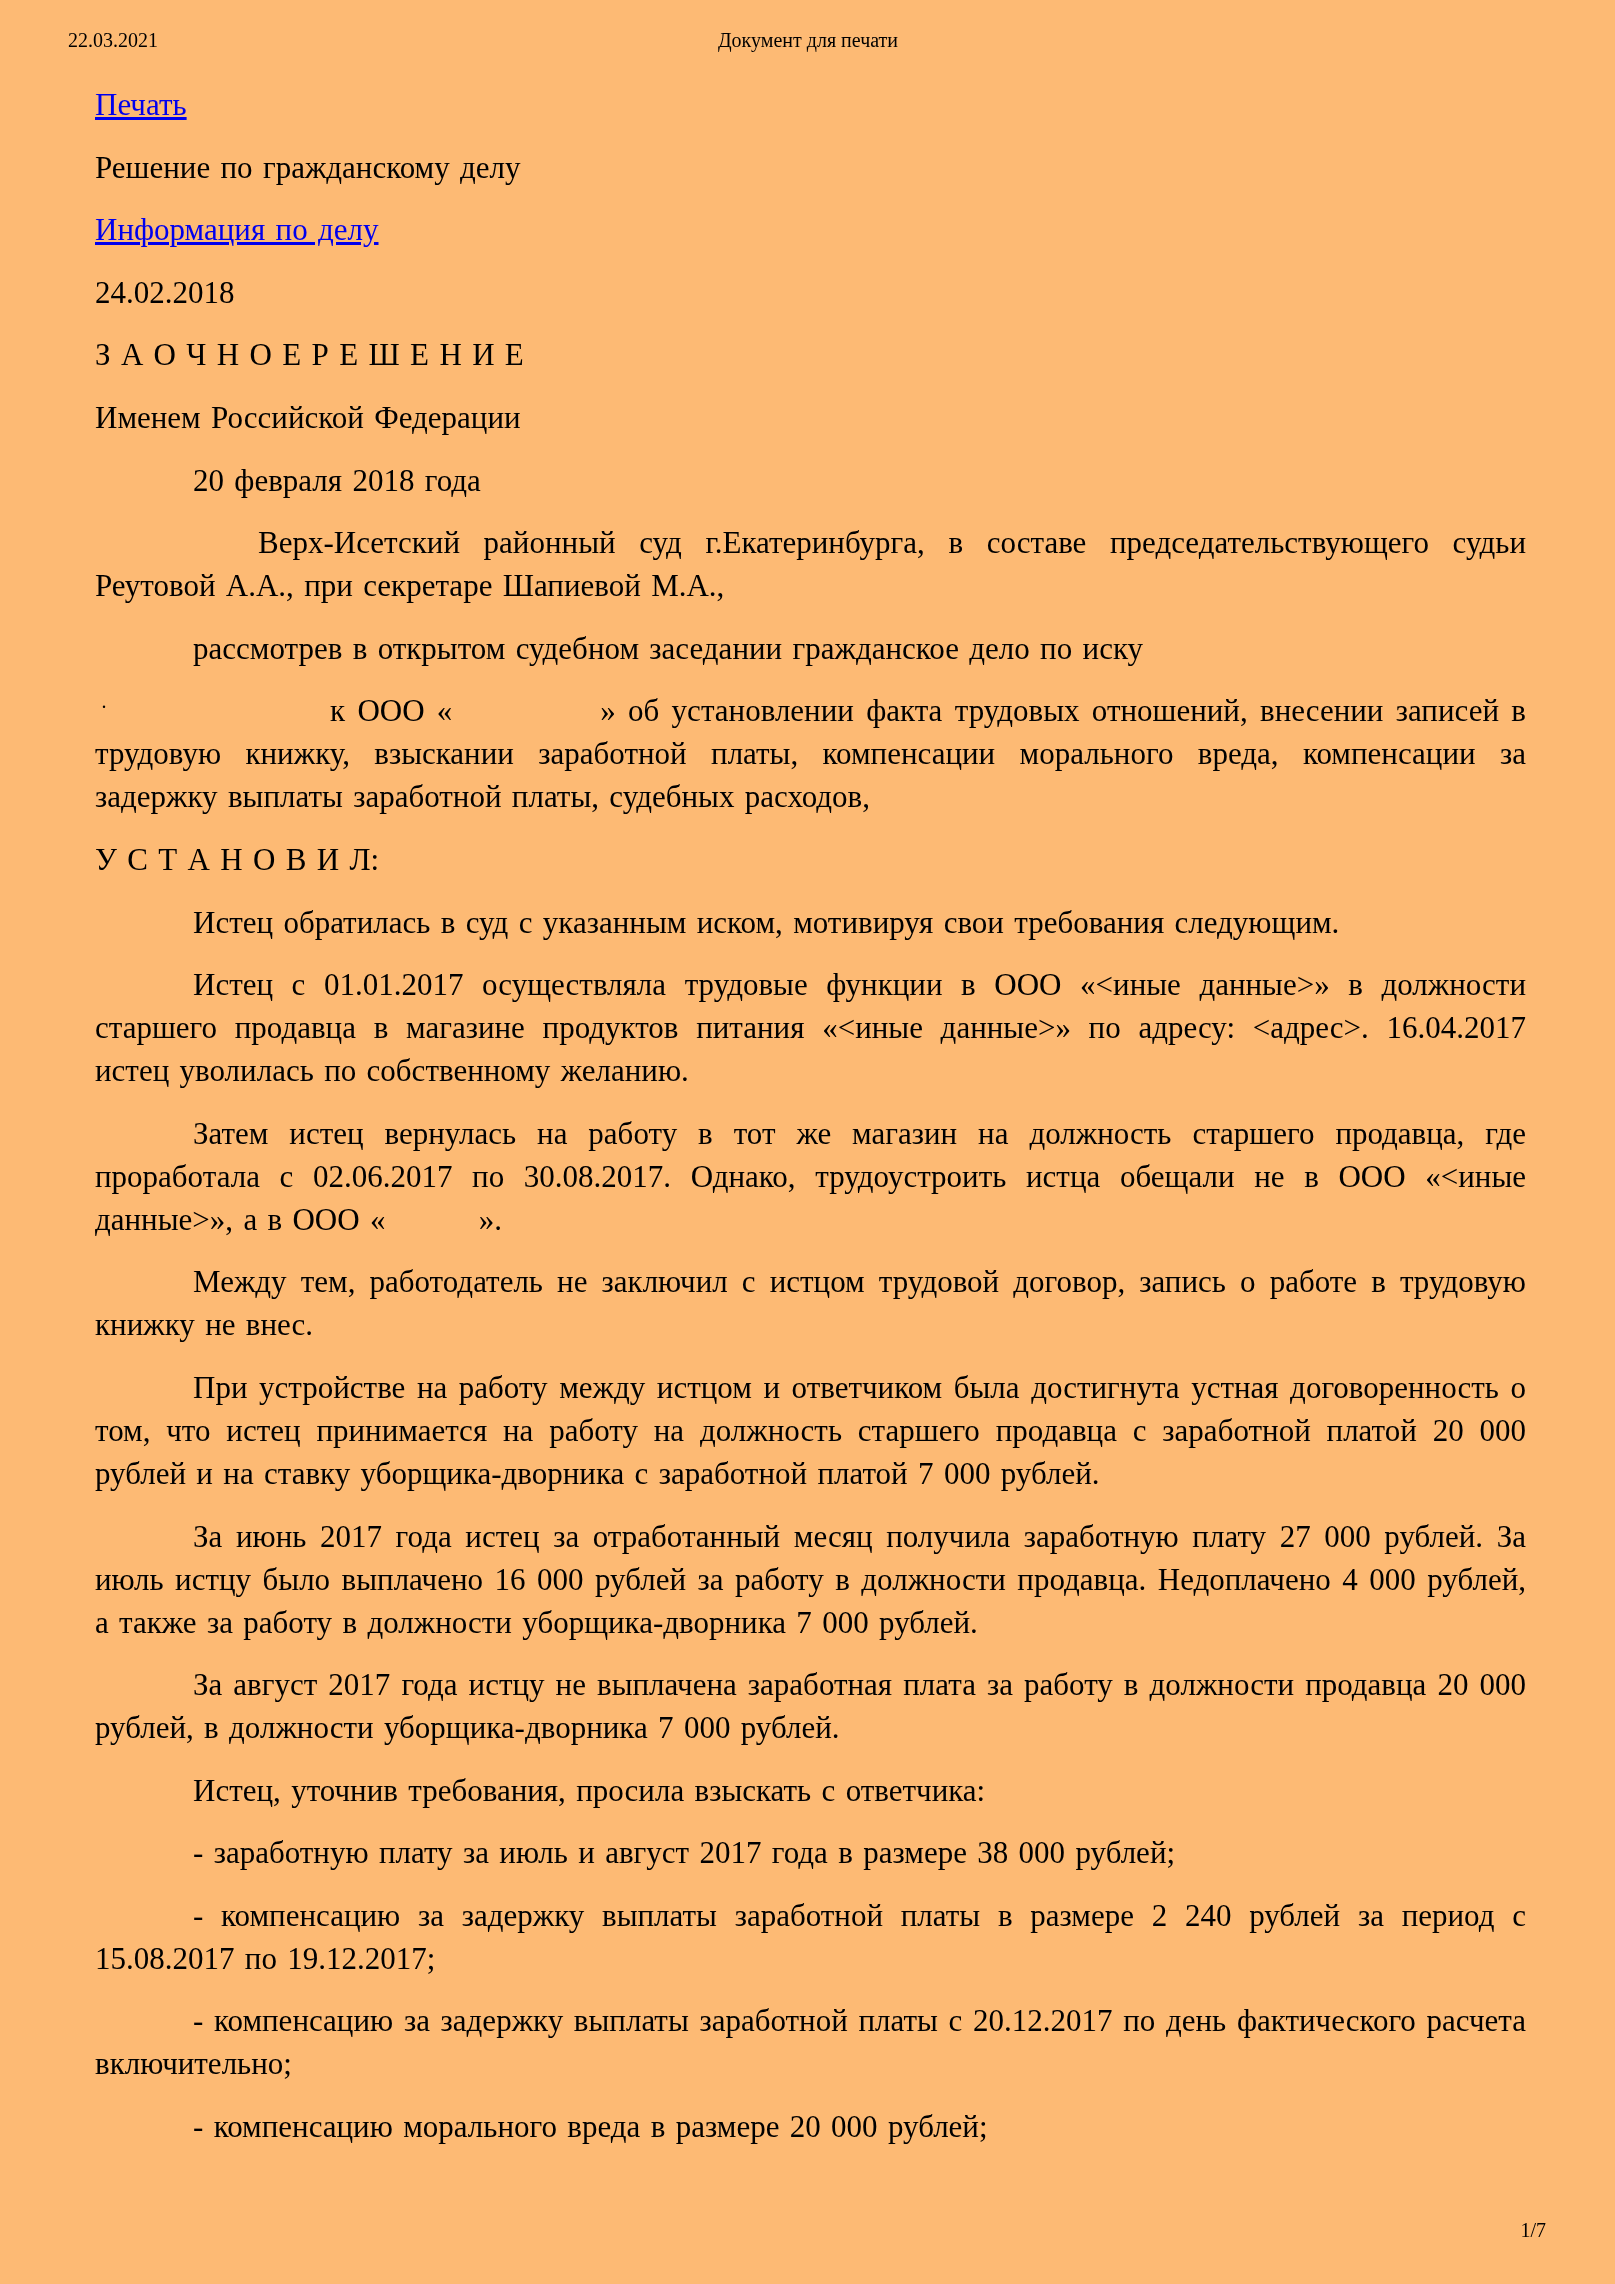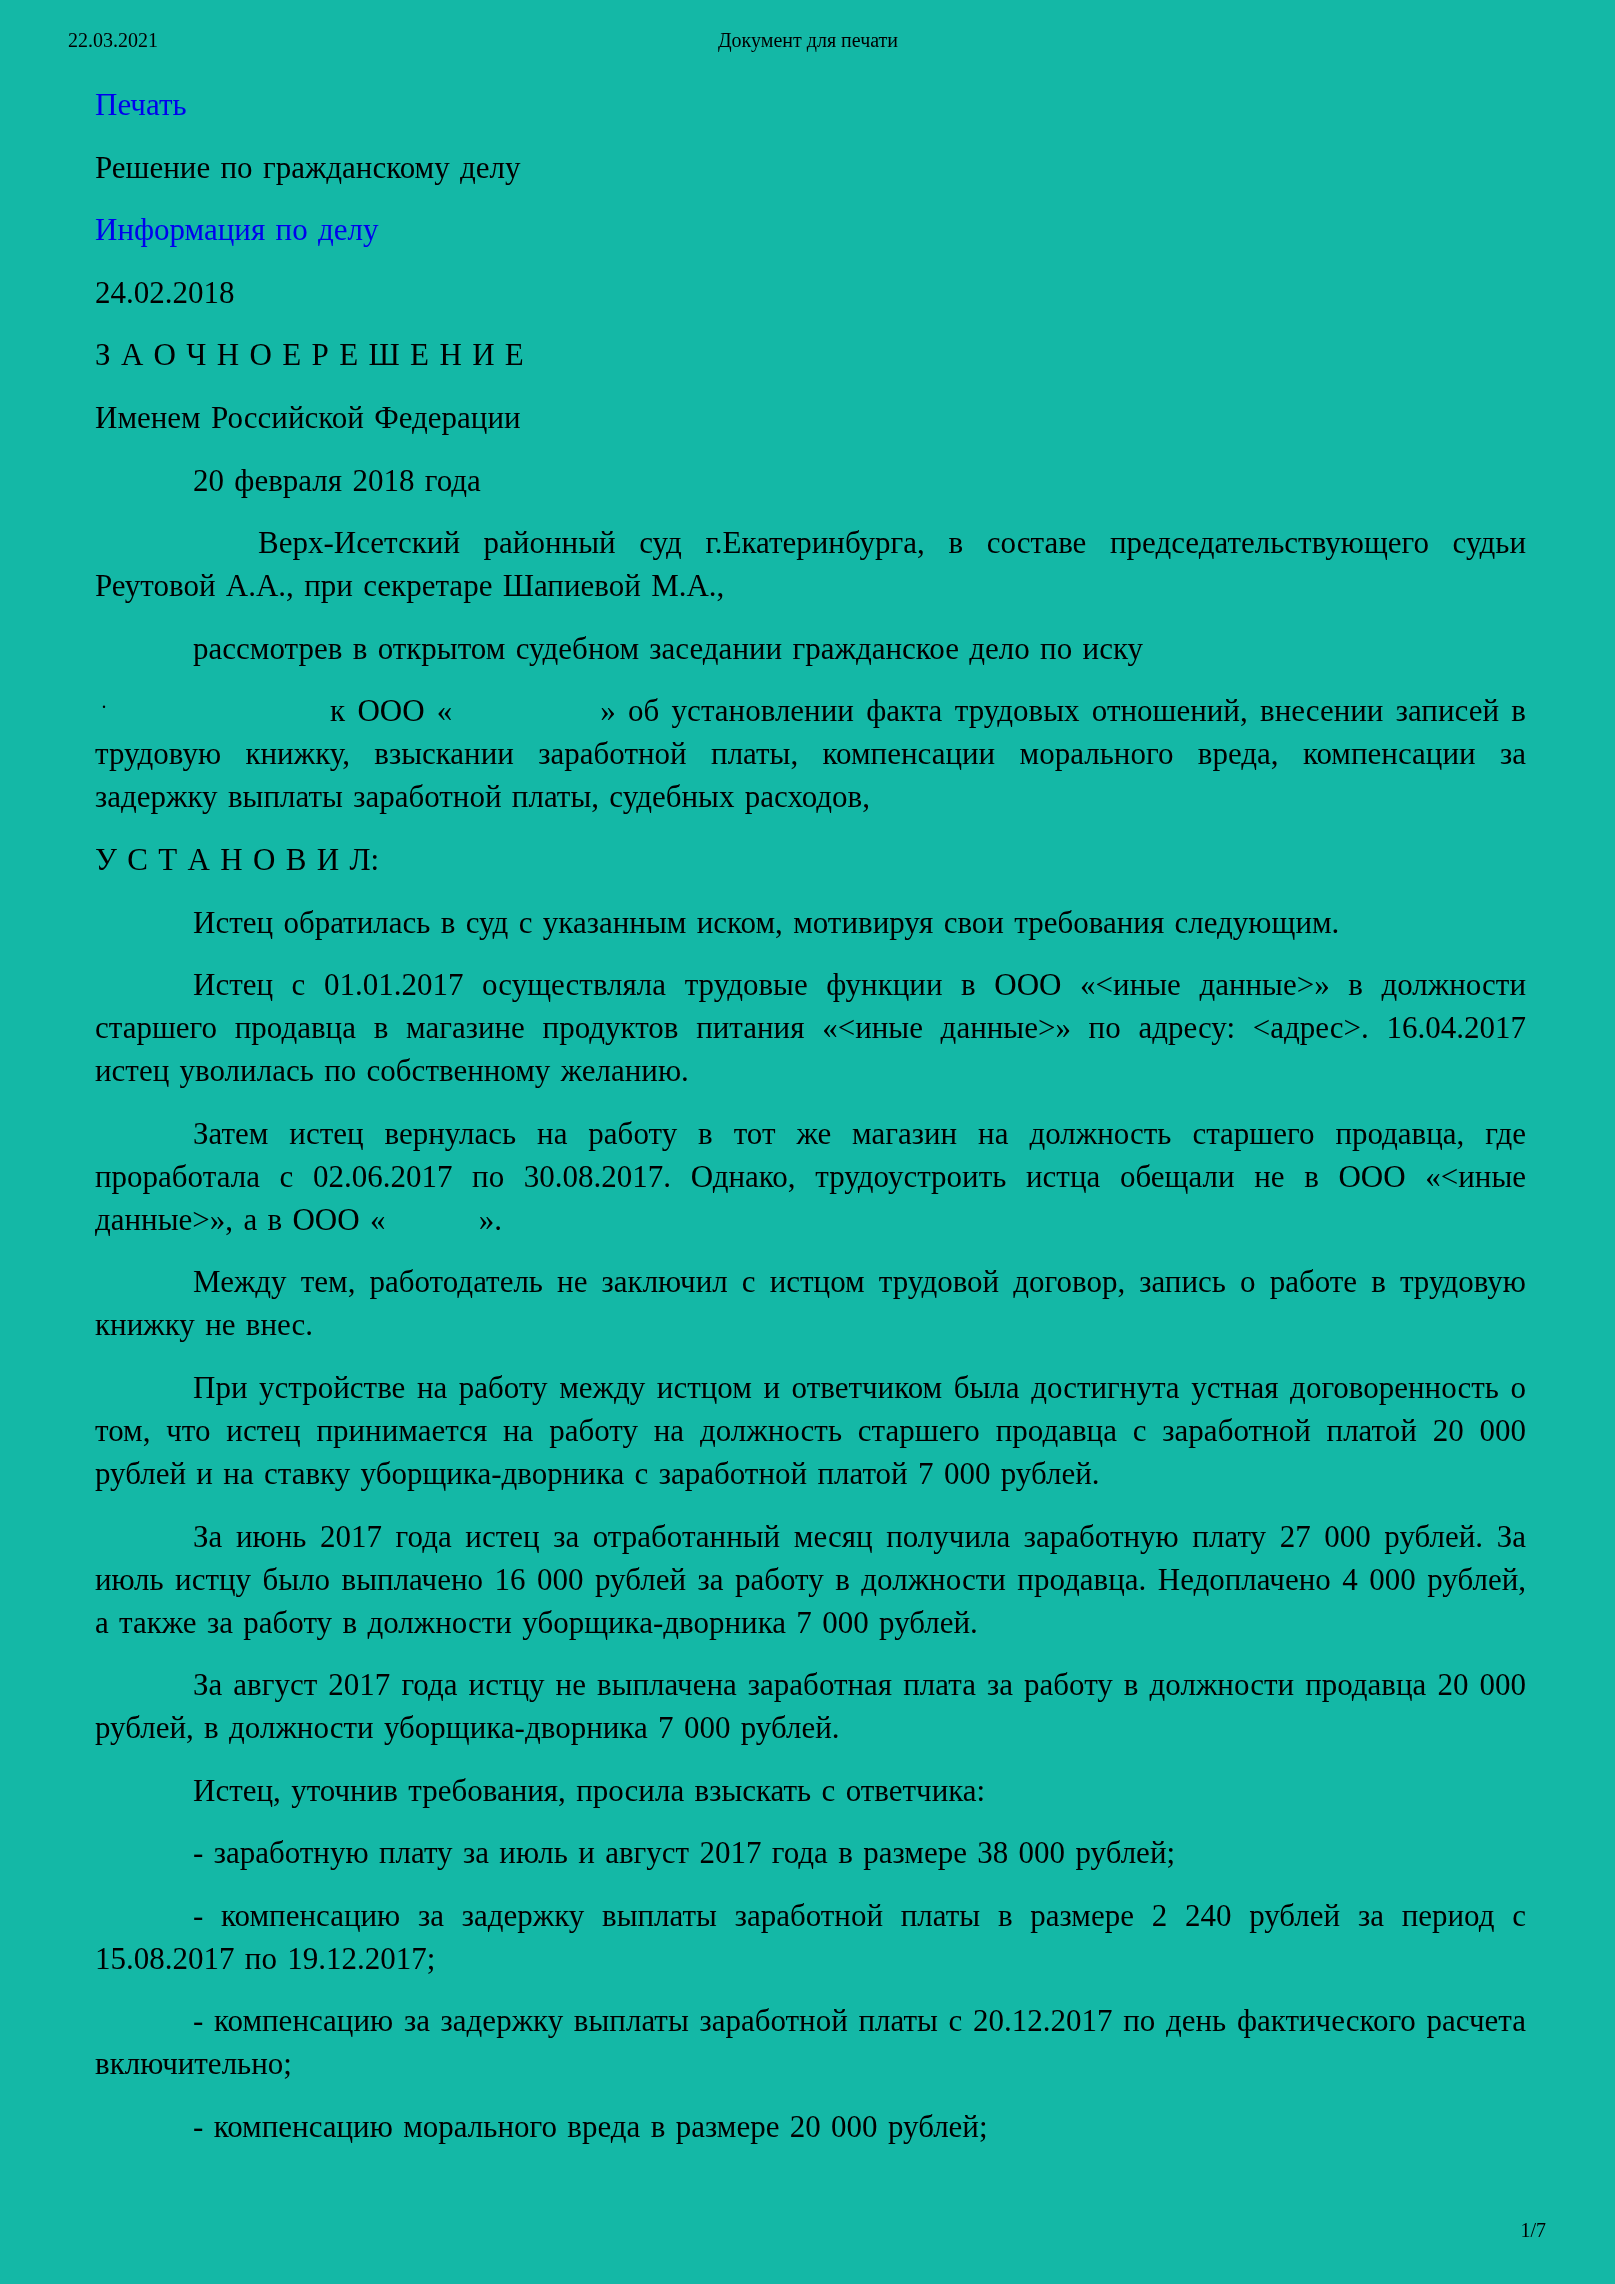--- a/index.html
+++ b/index.html
@@ -1,19 +1,19 @@
 <!DOCTYPE html>
 <html style="font-size:10.4px"><head>
 <meta charset="utf-8">
 <style>
   html, body { margin:0; padding:0; background:#ffffff; }
   .page {
     position:relative;
     width:1616px; height:2284px;
-    background:#14b8a6;
+    background:#fdba74;
     color:#000000;
     font-family:"Liberation Serif","DejaVu Serif",serif;
     overflow:hidden;
   }
   .chrome-header {
     position:absolute; top:27px; left:68px; right:68px; height:26px;
     font-size:20px; line-height:26px;
   }
   .chrome-date { position:absolute; left:0; top:0; }
   .chrome-doc-title { position:absolute; left:50%; top:0; transform:translateX(-50%); white-space:nowrap; }
@@ -29,21 +29,21 @@
   p.left   { text-align:left; }
   p.center { text-align:left; }
   p.right  { }
   p.indent      { text-indent:98px; }
   p.deep-indent { text-indent:163px; }
   p.ooo-indent  { text-indent:235px; position:relative; }
   .anon-dot {
     position:absolute; left:6.5px; top:1.3px;
     font-size:20px; line-height:20px; text-indent:0;
   }
-  a.doc-link { color:#0000EE; cursor:pointer;margin-top:23px; }
+  a.doc-link { color:#0000EE; text-decoration:underline; cursor:pointer;margin-top:23px; }
 </style>
 </head>
 <body>
 
 <div class="page">
 
   <div class="chrome-header">
     <span class="chrome-date">22.03.2021</span>
     <span class="chrome-doc-title">Документ для печати</span>
   </div>

